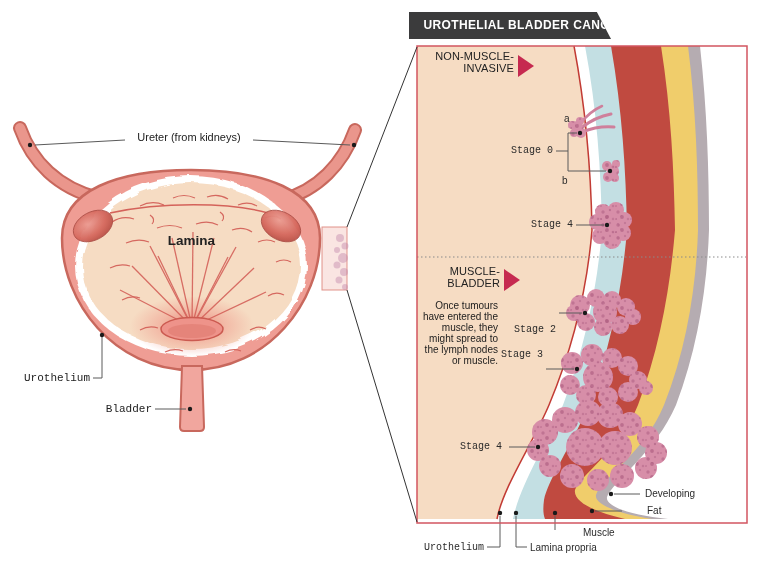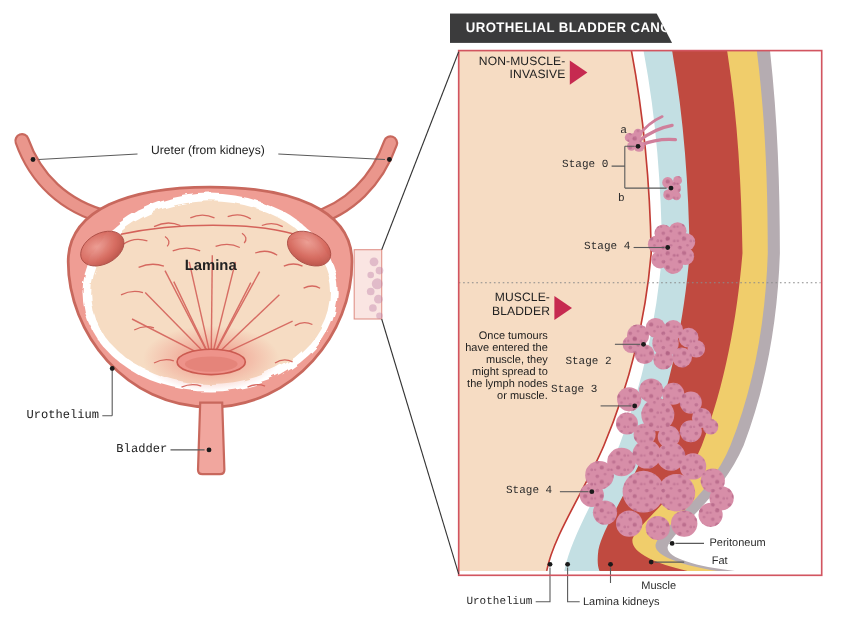--- a/index.html
+++ b/index.html
@@ -310,19 +310,19 @@
 <div class="sec-body" style="right:267px;top:300px;width:82px;">Once tumours have entered the muscle, they might spread to the lymph nodes or muscle.</div>
 
 <div class="stage-lbl rt" style="right:212px;top:145px;width:50px;">Stage 0</div>
 <div class="ab-lbl" style="left:564px;top:113px;">a</div>
 <div class="ab-lbl" style="left:562px;top:175px;">b</div>
 <div class="stage-lbl rt" style="right:192px;top:219px;width:50px;">Stage 4</div>
 <div class="stage-lbl rt" style="right:209px;top:324px;width:50px;">Stage 2</div>
 <div class="stage-lbl rt" style="right:222px;top:349px;width:50px;">Stage 3</div>
 <div class="stage-lbl rt" style="right:259px;top:441px;width:50px;text-align:center;">Stage 4</div>
 
-<div class="layer-lbl" style="left:645px;top:488px;">Peritoneum</div>
+<div class="layer-lbl" style="left:645px;top:488px;">Developing</div>
 <div class="layer-lbl" style="left:627px;top:505px;margin-left:20px;">Fat</div>
 <div class="layer-lbl" style="left:563px;top:527px;padding-left:20px;">Muscle</div>
-<div class="layer-lbl" style="left:530px;top:542px;">Lamina kidneys</div>
+<div class="layer-lbl" style="left:530px;top:542px;">Lamina propria</div>
 <div class="layer-lbl rt" style="right:281px;top:542px;width:70px;">Urothelium</div>
 
 </div>
 
 </body></html>

